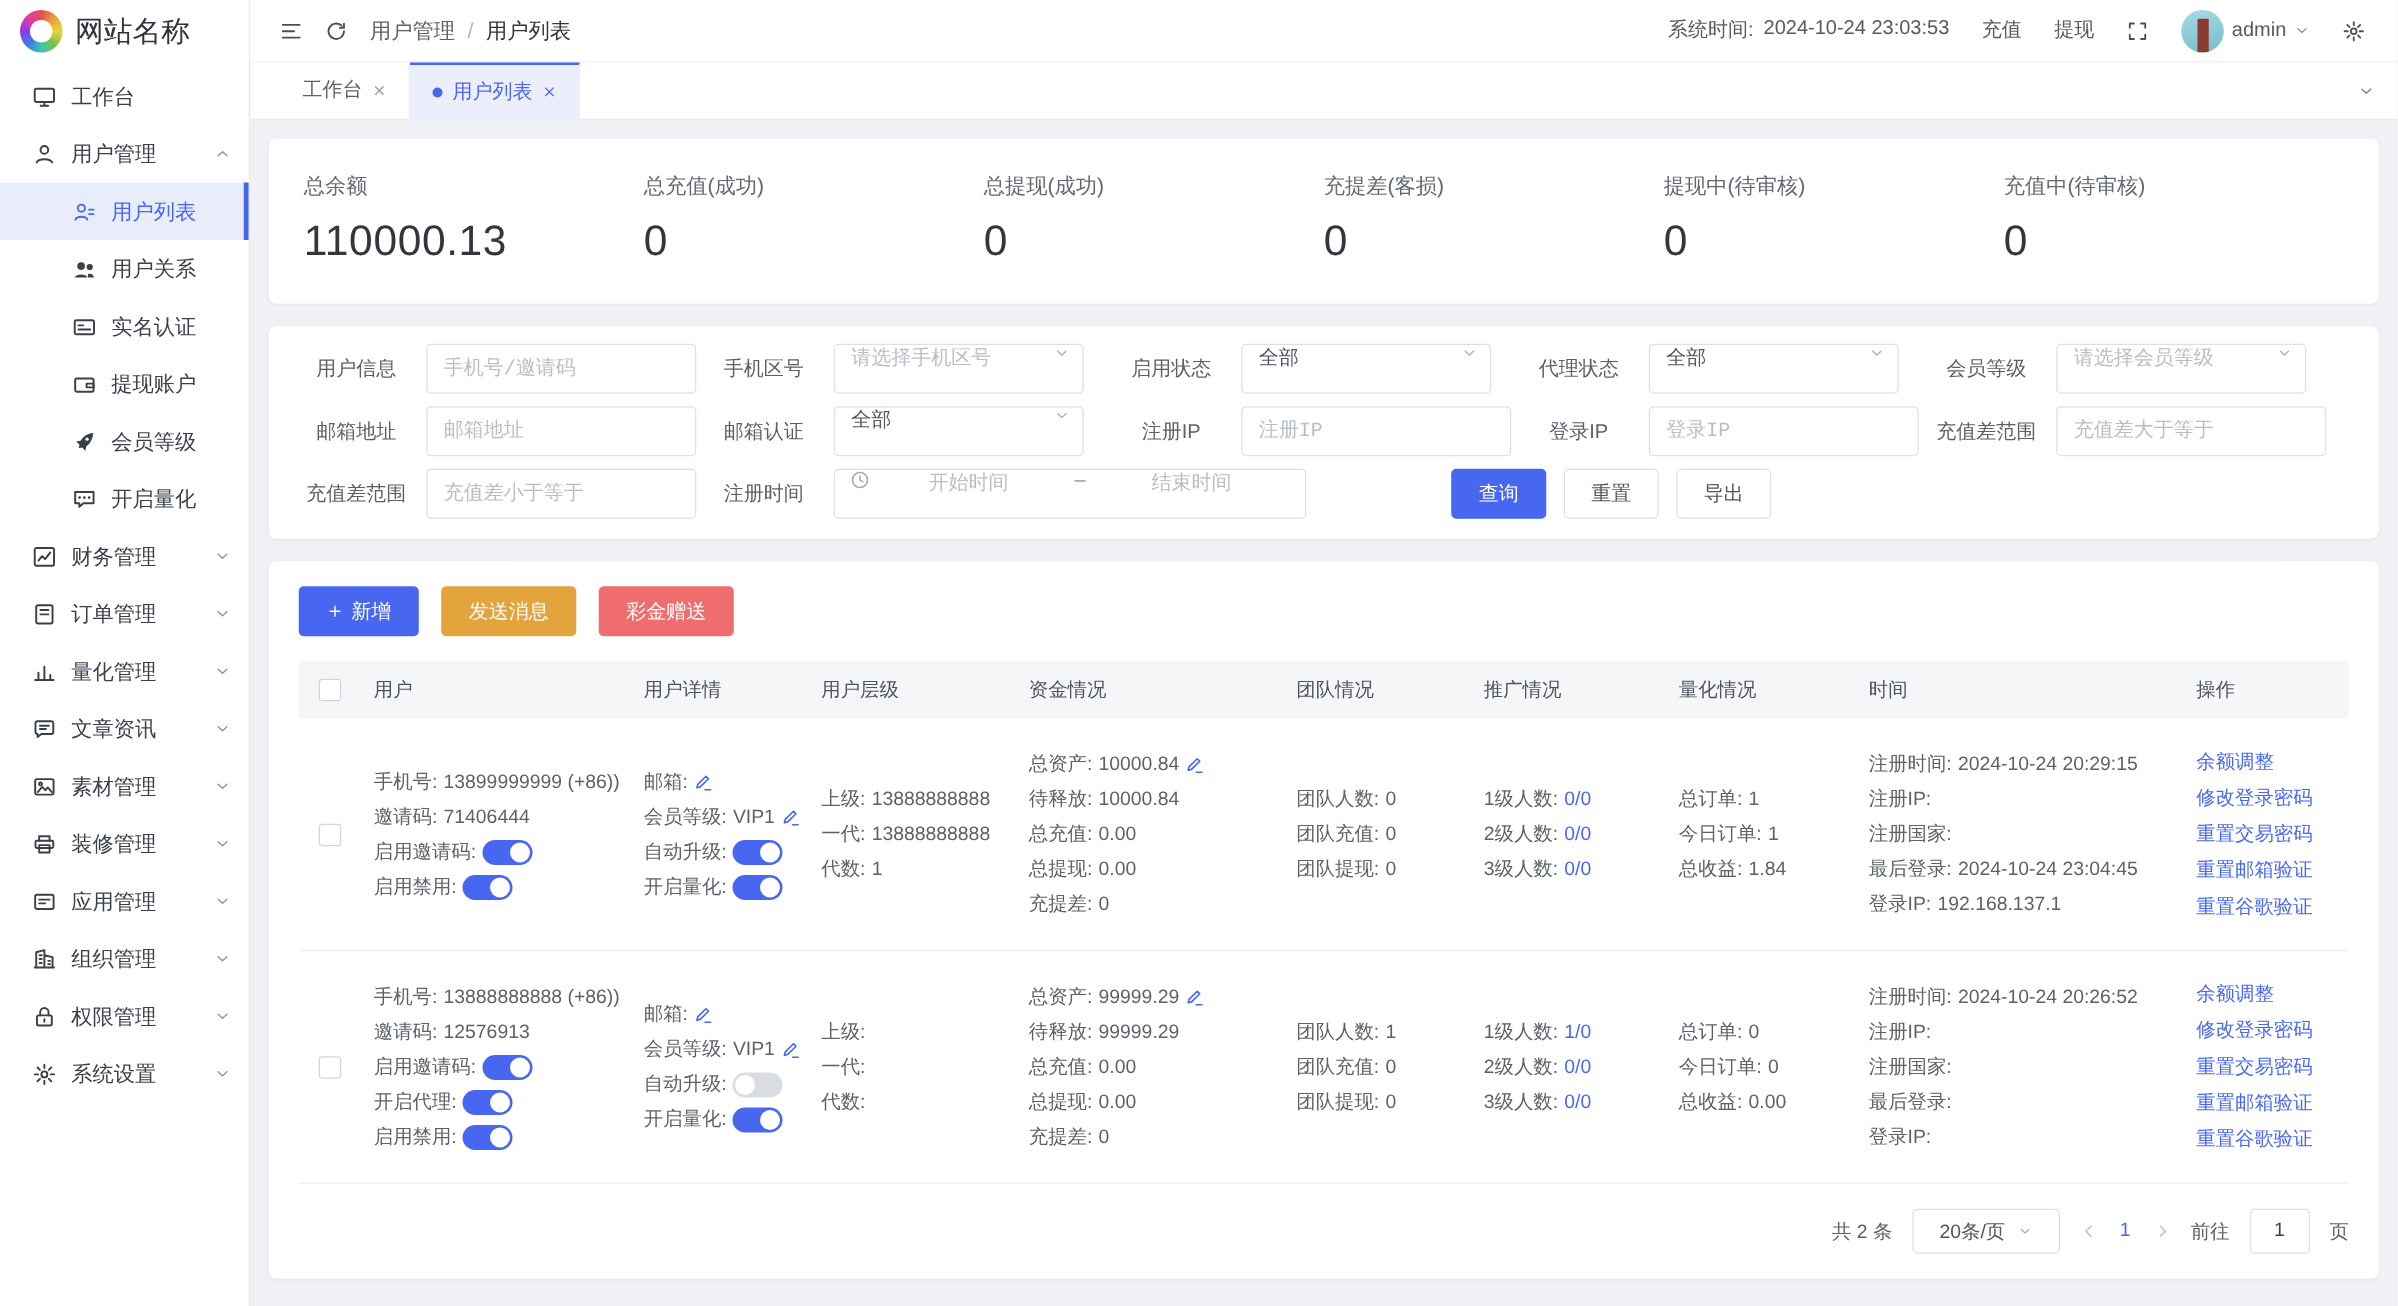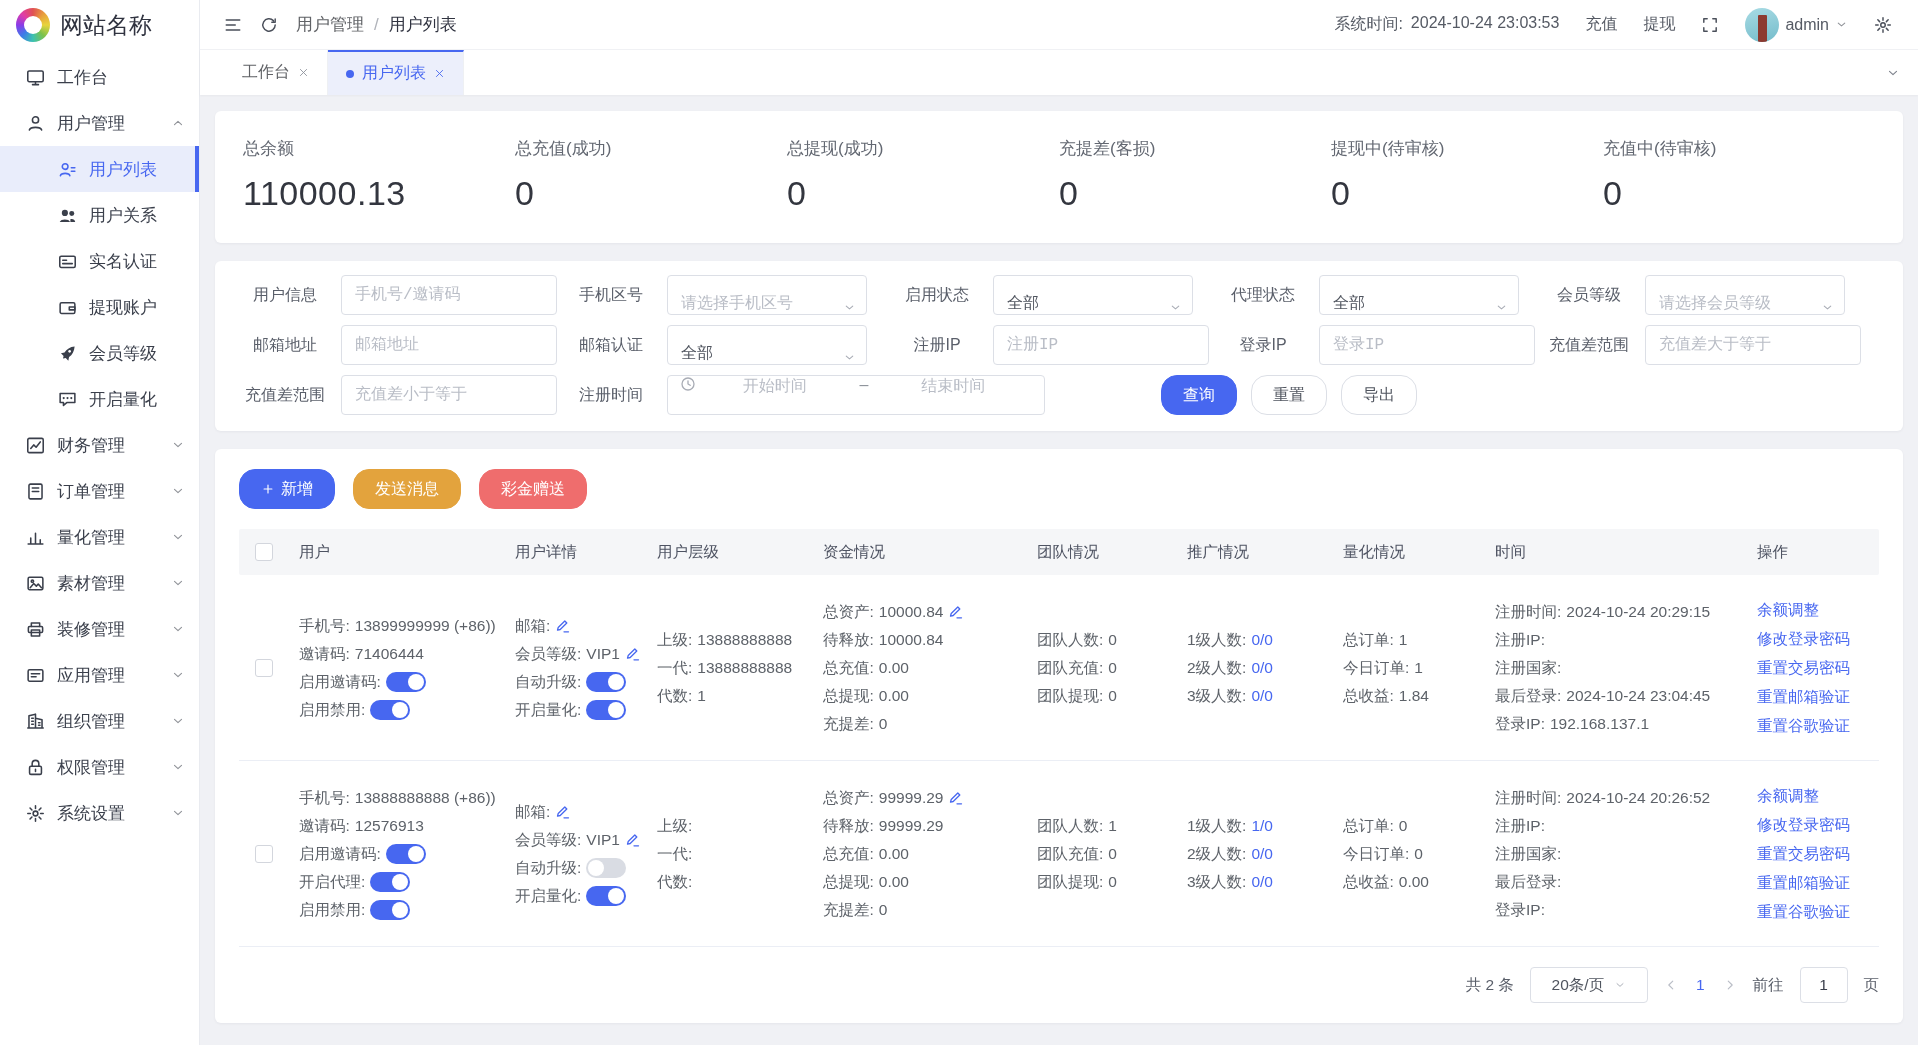--- a/index.html
+++ b/index.html
@@ -62,30 +62,30 @@
 
   
   .filters{padding:14px 26px 16px}
   .f-row{display:flex;align-items:center;margin-top:10px}
   .f-row:first-child{margin-top:0}
   .f-field{display:flex;align-items:center;width:300px;margin-right:26px;flex:none}
   .f-label{width:88px;text-align:center;margin-right:12px;font-size:16px;color:#5a5f6a;flex:none;white-space:nowrap}
   .f-input,.f-select,.f-date{height:40px;border:1px solid var(--border);border-radius:4px;background:#fff;font-size:16px}
   .f-input{width:216px;padding:0 13px;color:#ef4444;outline:none;font-family:Liberation Mono, monospace}
   .f-input::placeholder{color:var(--ph)}
-  .f-select{width:228px;display:flex;align-items:flex-end;padding:0 10px 0 13px;cursor:pointer}
+  .f-select{width:228px;display:flex;align-items:flex-start;padding:0 10px 0 13px;cursor:pointer}
   .f-select .sel-text{flex:1;color:#50555f}
   .f-select .sel-text.ph{color:var(--ph)}
   .f-select .chev{width:13px;height:13px;color:#a8acb5}
   .f-date{width:378px;display:flex;align-items:flex-start;padding:0 12px;color:var(--ph);cursor:pointer}
   .f-date .clock{width:16px;height:16px;color:#a8acb5;flex:none}
   .f-date .d-start,.f-date .d-end{flex:1;text-align:center}
   .f-date .d-sep{color:#8d929b;padding:0 6px}
   .f-btns{display:flex;gap:14px;margin-left:116px}
-  .btn{height:40px;padding:0 21px;border-radius:16px;border:1px solid var(--border);background:#fff;font-size:16px;color:#50555f;cursor:pointer;font-family:inherit;display:inline-flex;align-items:center;gap:6px}
+  .btn{height:40px;padding:0 21px;border-radius:4px;border:1px solid var(--border);background:#fff;font-size:16px;color:#50555f;cursor:pointer;font-family:inherit;display:inline-flex;align-items:center;gap:6px}
   .btn.primary{background:var(--accent);border-color:var(--accent);color:#fff}
   .btn.warning{background:var(--warning);border-color:var(--warning);color:#fff}
   .btn.danger{background:var(--danger);border-color:var(--danger);color:#fff}
   .btn .plus{width:14px;height:14px}
 
   
   .table-card{padding:20px 24px 20px}
   .toolbar{display:flex;gap:18px;margin-bottom:20px}
   .grid-row{display:grid;grid-template-columns:60px 216px 142px 166px 214px 150px 156px 152px 262px 1fr}
   .thead{background:var(--th-bg);height:46px;align-items:center;font-size:15.5px;color:#4e5362;border-radius:2px}
@@ -211,20 +211,30 @@
         <svg class="ic mi" viewBox="0 0 16 16">
             <path d="M1.8 13.5h12.4M4 13.5V8.5M8 13.5V4.5M12 13.5V10"></path>
           </svg>
         <span>量化管理</span>
         <svg class="ic chev" viewBox="0 0 16 16">
             <path d="M4 6.2l4 3.6 4-3.6"></path>
           </svg>
       </div>
       <div class="menu-item">
         <svg class="ic mi" viewBox="0 0 16 16">
+            <path d="M2 3.8A1.3 1.3 0 013.3 2.5h9.4A1.3 1.3 0 0114 3.8v6a1.3 1.3 0 01-1.3 1.3H6l-2.6 2v-2H3.3A1.3 1.3 0 012 9.8z"></path>
+            <path d="M5 5.5h6M5 7.8h4"></path>
+          </svg>
+        <span>文章资讯</span>
+        <svg class="ic chev" viewBox="0 0 16 16">
+            <path d="M4 6.2l4 3.6 4-3.6"></path>
+          </svg>
+      </div>
+      <div class="menu-item">
+        <svg class="ic mi" viewBox="0 0 16 16">
             <rect x="1.8" y="2.8" width="12.4" height="10.4" rx="1.2"></rect>
             <circle cx="5.4" cy="6" r="1"></circle>
             <path d="M3.5 11.5l3-3.5 2.2 2.2 1.6-1.8 2.7 3.1"></path>
           </svg>
         <span>素材管理</span>
         <svg class="ic chev" viewBox="0 0 16 16">
             <path d="M4 6.2l4 3.6 4-3.6"></path>
           </svg>
       </div>
       <div class="menu-item">

